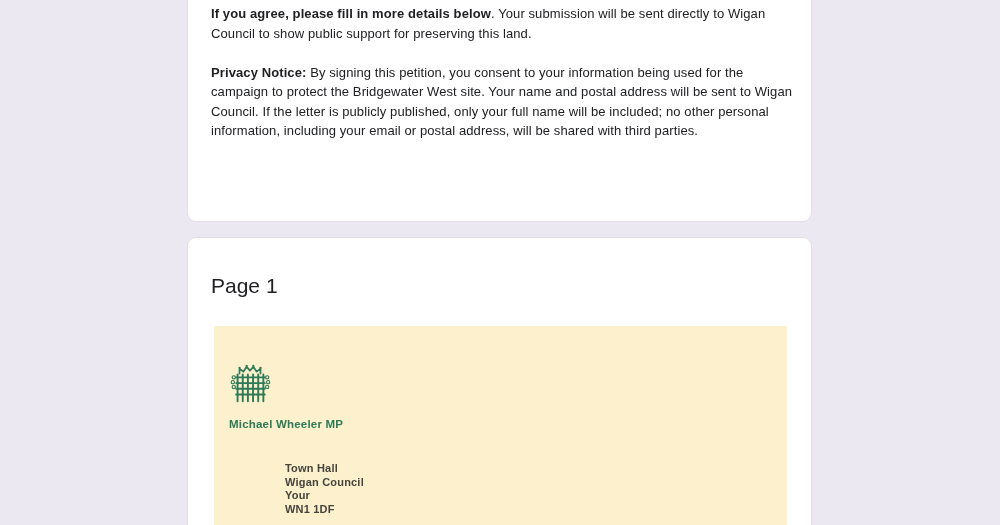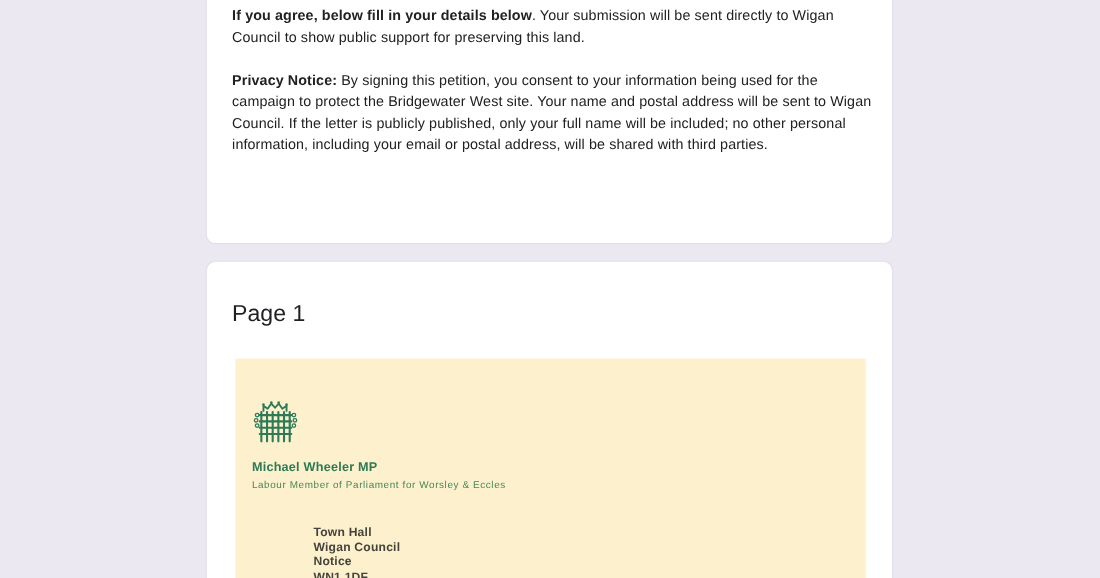--- a/index.html
+++ b/index.html
@@ -78,21 +78,21 @@
     line-height: 13.7px;
     font-weight: 600;
     letter-spacing: .2px;
     color: var(--letter-text, #45443c);
   }
 </style>
 </head>
 <body>
 
 <div class="card" id="desc-card">
-  <p><strong>If you agree, below fill in your details below</strong><span>. Your submission will be sent directly to Wigan Council to show public support for preserving this land.</span></p>
+  <p><strong>If you agree, please fill in more details below</strong><span>. Your submission will be sent directly to Wigan Council to show public support for preserving this land.</span></p>
   <p><strong>Privacy Notice:</strong><span> By signing this petition, you consent to your information being used for the campaign to protect the Bridgewater West site. Your name and postal address will be sent to Wigan Council. If the letter is publicly published, only your full name will be included; no other personal information, including your email or postal address, will be shared with third parties.</span></p>
 </div>
 
 <div class="card" id="page-card">
   <div class="page-label">Page 1</div>
 
   <div class="letter">
     <div class="letterhead">
       <svg class="logo" width="42" height="44" viewBox="0 0 44 46" fill="none" stroke="currentColor" stroke-linecap="round" stroke-linejoin="round">
 
@@ -107,23 +107,22 @@
         <path d="M7.5 15 H37.5 M7.5 21 H37.5 M7.5 27 H37.5 M7.5 33 H37.5" stroke-width="2"></path>
 
         <circle cx="5" cy="15" r="1.7" stroke-width="1.2"></circle>
         <circle cx="4" cy="20" r="1.7" stroke-width="1.2"></circle>
         <circle cx="5" cy="25" r="1.7" stroke-width="1.2"></circle>
         <circle cx="40" cy="15" r="1.7" stroke-width="1.2"></circle>
         <circle cx="41" cy="20" r="1.7" stroke-width="1.2"></circle>
         <circle cx="40" cy="25" r="1.7" stroke-width="1.2"></circle>
       </svg>
       <div class="mp-name">Michael Wheeler MP</div>
-      <div class="mp-subtitle">Labour Member of Parliament for Worsley &amp; Eccles</div>
     </div>
 
     <div class="address">
       <div>Town Hall</div>
       <div>Wigan Council</div>
-      <div>Notice</div>
+      <div>Your</div>
       <div>WN1 1DF</div>
     </div>
   </div>
 </div>
 
 </body></html>

